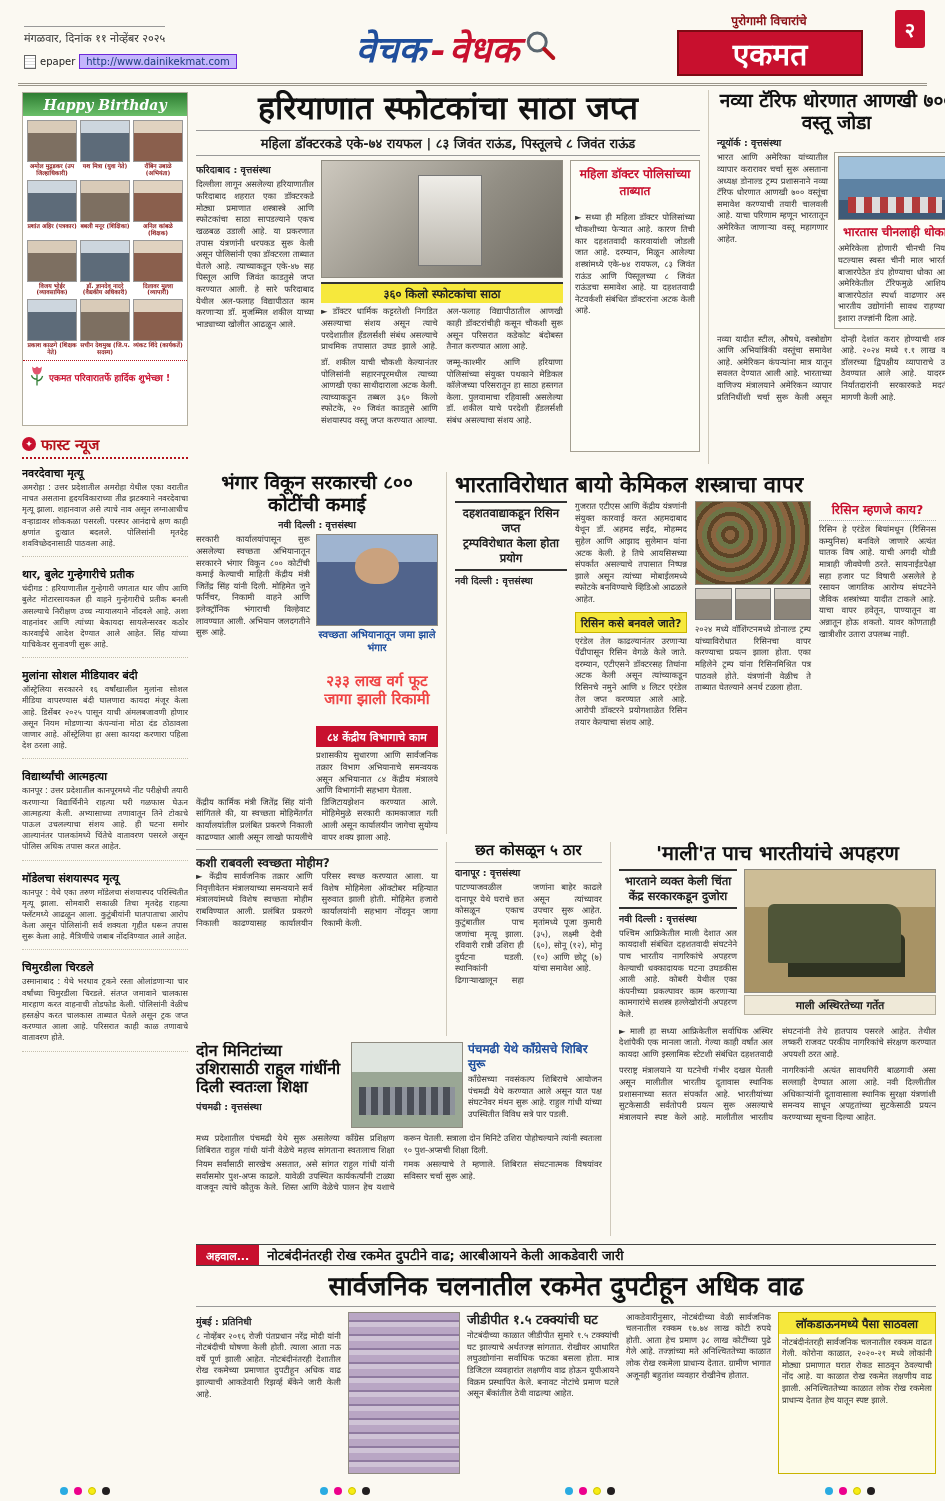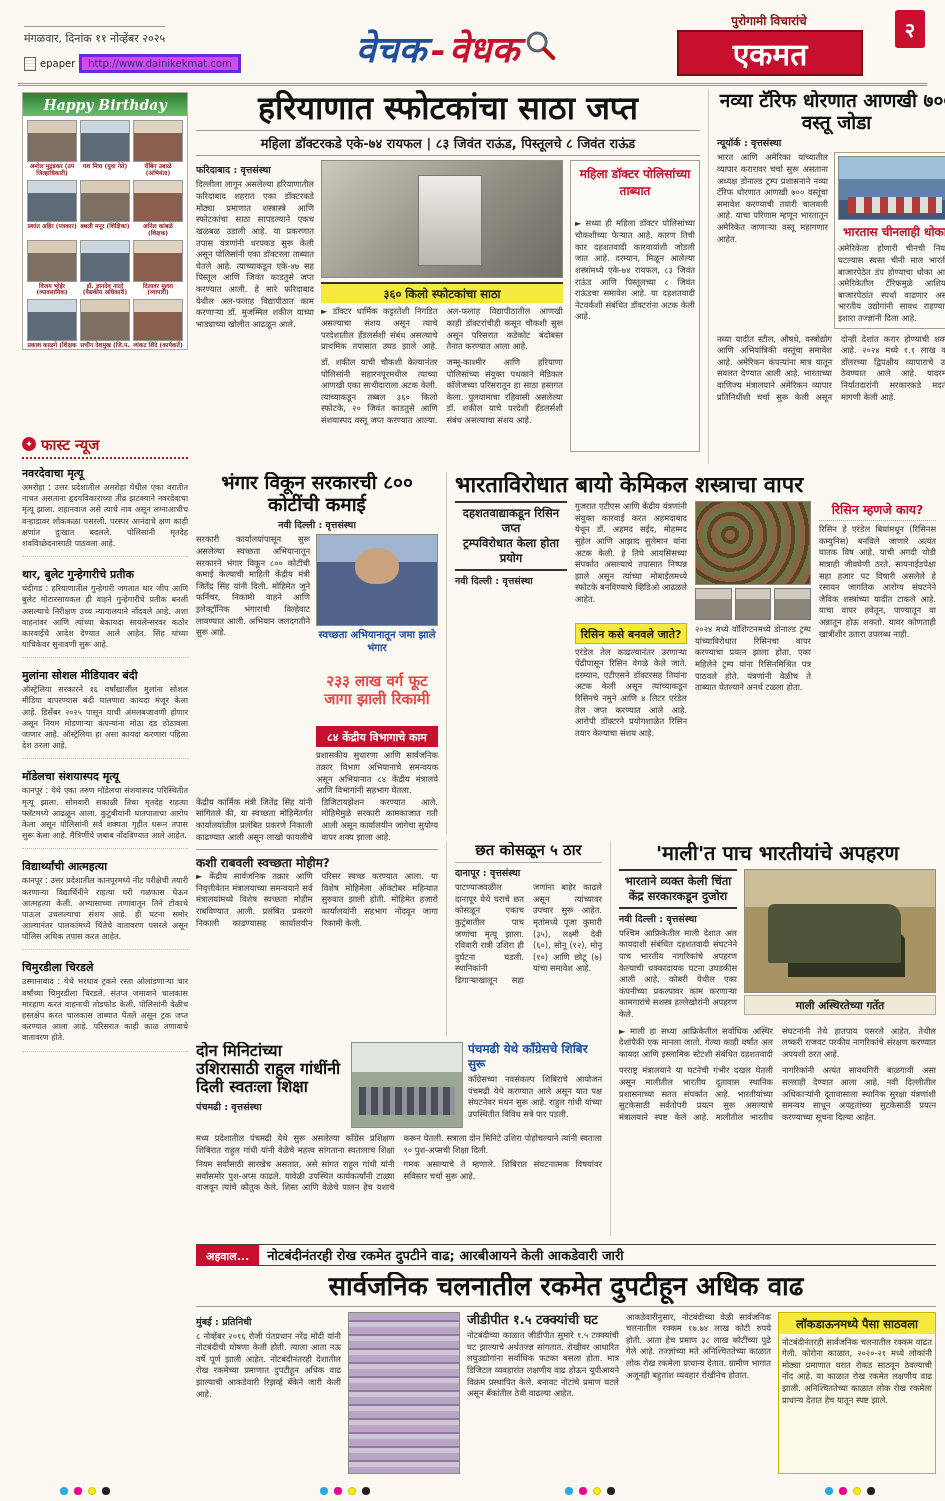--- a/index.html
+++ b/index.html
@@ -5,21 +5,21 @@
   *{margin:0;padding:0;box-sizing:border-box}
   html,body{width:945px;height:1501px}
   body{font-family:"DejaVu Sans",sans-serif;background:#d8d4c8;position:relative;overflow:hidden;color:#222}
   .page{position:absolute;inset:0;background:#fbf9f2}
 
   
   #header{position:absolute;top:4px;left:18px;width:909px;height:82px;border-bottom:3px double #9a958a}
   .date-line{position:absolute;top:22px;left:6px;font-size:11px;color:#333;border-top:1px solid #999;padding-top:3px}
   .epaper-row{position:absolute;top:50px;left:6px;display:flex;align-items:center;gap:4px;font-size:10px}
   .epaper-ic{width:12px;height:14px;border:1px solid #666;background:repeating-linear-gradient(#fff,#fff 2px,#bbb 3px);display:inline-block}
-  .url-box{border:3px solid #6d28d9;padding:1px 6px;font-size:10px;color:#1a3c7c;background:#d946ef}
+  .url-box{border:1px solid #6d28d9;padding:1px 6px;font-size:10px;color:#1a3c7c;background:#c4b5fd}
   .masthead{position:absolute;top:24px;left:50%;transform:translateX(-58%);display:flex;align-items:flex-end;gap:4px;font-family:"DejaVu Serif",serif;font-style:italic;font-weight:bold;font-size:36px;line-height:1}
   .m-blue{color:#1f4e9c}.m-dash{color:#c8102e}.m-red{color:#c8102e}
   .tagline{position:absolute;top:8px;right:78px;width:160px;text-align:center;font-size:12px;font-weight:bold;color:#8c1117}
   .brand-box{position:absolute;top:26px;right:64px;width:186px;height:46px;background:#c8102e;border:2px solid #7c0b14;color:#fff;font-weight:bold;font-size:30px;display:flex;align-items:center;justify-content:center}
   .page-num{position:absolute;top:6px;right:2px;width:30px;height:38px;background:#c8102e;color:#fff;font-weight:bold;font-size:20px;display:flex;align-items:center;justify-content:center;border-radius:3px}
 
   
   .headline{font-weight:bold;color:#121212;line-height:1.14}
   .dateline{font-weight:bold;font-size:9.5px;color:#27272a;margin:3px 0}
   .body-text{font-size:8.3px;line-height:1.4;text-align:justify;color:#333}
@@ -36,21 +36,21 @@
   .ph-army{background:linear-gradient(#cdbd96 0 30%,#a89365 30%)}
   .ph-army::after{content:"";position:absolute;left:12%;top:28%;width:70%;height:48%;background:#4f5538;border-radius:6px 14px 2px 2px;box-shadow:12px 22px 0 -8px #2f3322}
   .ph-group{background:linear-gradient(#dfe5df 0 35%,#9aa795 35%)}
   .ph-group::after{content:"";position:absolute;left:6%;bottom:14%;width:88%;height:34%;background:repeating-linear-gradient(90deg,#4b4f57 0 7px,#8e939b 7px 12px)}
   .ph-money{background:repeating-linear-gradient(#b9a6c4 0 7px,#8f7aa0 7px 9px,#cfc3d6 9px 14px)}
   .mugrow{display:flex;gap:3px;margin-top:3px}
   .mug{flex:1;height:32px;background:linear-gradient(#cfc9bf 0 35%,#8c857a 35%);border:1px solid #777}
   .red-title{color:#c8102e;font-weight:bold}
 
   
-  #birthday{position:absolute;left:22px;top:92px;width:166px;height:258px;border:1px solid #b3ae9f;background:#fff;overflow:hidden}
+  #birthday{position:absolute;left:22px;top:92px;width:166px;height:334px;border:1px solid #b3ae9f;background:#fff;overflow:hidden}
   .bday-head{height:23px;background:linear-gradient(#2e7d32,#6abf69);color:#fff;font-family:"DejaVu Serif",serif;font-style:italic;font-weight:bold;font-size:14px;display:flex;align-items:center;justify-content:center}
   .bday-grid{display:flex;flex-wrap:wrap;gap:3px;padding:4px}
   .bday-cell{width:50px}
   .bday-photo{height:42px;border:1px solid #999;background:linear-gradient(#d9cbb8 0 30%,#7d6f61 30%)}
   .bday-cell:nth-child(2n) .bday-photo{background:linear-gradient(#cdd6de 0 30%,#5d6b79 30%)}
   .bday-cell:nth-child(3n) .bday-photo{background:linear-gradient(#e0d2c0 0 30%,#8a5f4d 30%)}
   .bday-name{font-size:6px;line-height:1.15;text-align:center;color:#8b1a1a;font-weight:bold;margin-top:1px}
   .bday-foot{display:flex;align-items:center;gap:4px;padding:3px 6px;border-top:1px dotted #b5121b}
   .bday-foot-text{font-size:9px;font-weight:bold;color:#c8102e;line-height:1.2}
 
@@ -63,21 +63,21 @@
   .fn-item-title{font-size:11px;font-weight:bold;color:#101010;margin-bottom:2px}
   .fn-item .body-text{font-size:8px}
 
   
   #main-article{position:absolute;left:196px;top:90px;width:504px;height:374px;overflow:hidden}
   .main-hl{font-size:32px;text-align:center}
   .main-sub{font-size:13px;font-weight:bold;text-align:center;border-top:1px solid #999;border-bottom:1px solid #999;padding:3px 0;margin:4px 0;color:#1c1c1c}
   .main-grid{display:grid;grid-template-columns:118px 1fr 130px;gap:7px;height:292px;overflow:hidden}
   .yellow-bar{background:#f6e83c;border-top:2px solid #333;font-weight:bold;font-size:11.5px;padding:2px 4px;margin:4px 0 3px 0;text-align:center}
   .side-box{border:1px solid #a39e90;padding:4px;background:#fdfcf6}
-  .side-box-title{font-size:12px;text-align:center;margin-bottom:19px}
+  .side-box-title{font-size:12px;text-align:center;margin-bottom:13px}
 
   
   #tariff-article{position:absolute;left:708px;top:90px;width:248px;height:374px;overflow:hidden;padding-left:8px;border-left:1px solid #cfc9bb}
   .tariff-hl{font-size:19px;text-align:center}
   .tariff-top{display:flex;gap:6px;margin-top:2px}
   .tariff-top .body-text{flex:1}
   .china-box{width:122px;border:1px solid #a39e90;padding:3px;background:#fdfcf6}
   .china-title{font-size:12px;text-align:center;margin:3px 0}
   #tariff-article .two-col{margin-top:5px}
 
@@ -91,21 +91,21 @@
   .red-stat{color:#ef4444;font-weight:bold;font-size:15px;text-align:center;line-height:1.2;margin:18px 0}
   .red-box{background:#c8102e;color:#fff;font-weight:bold;font-size:11px;text-align:center;padding:3px;margin:3px 0}
   .how-title{font-size:12px;font-weight:bold;border-top:1px solid #999;padding-top:4px;margin-top:6px}
   #scrap-article .two-col{}
 
   
   #bio-article{position:absolute;left:446px;top:472px;width:490px;height:362px;overflow:hidden;padding-left:8px;border-left:1px solid #cfc9bb}
   .bio-hl{font-size:22px}
   .bio-grid{display:grid;grid-template-columns:112px 112px 116px 1fr;gap:8px;margin-top:4px;height:322px;overflow:hidden}
   .kicker{border-top:2px solid #333;border-bottom:2px solid #333;padding:3px 0;font-weight:bold;font-size:11.5px;line-height:1.3;text-align:center;margin-bottom:3px}
-  .ybox-title{background:#f6e83c;font-weight:bold;font-size:11px;text-align:center;padding:2px;margin:17px 0 3px 0;border:1px solid #c9b400}
+  .ybox-title{background:#f6e83c;font-weight:bold;font-size:11px;text-align:center;padding:2px;margin:6px 0 3px 0;border:1px solid #c9b400}
   .what-title{font-size:12.5px;text-align:center;margin-bottom:3px;border-bottom:1px dotted #999;padding-bottom:2px}
 
   
   #roof-article{position:absolute;left:446px;top:842px;width:156px;height:194px;overflow:hidden;padding-left:8px;border-left:1px solid #cfc9bb}
   .roof-hl{font-size:15px;text-align:center;border-bottom:1px solid #aaa;padding-bottom:3px;margin-bottom:3px}
 
   
   #mali-article{position:absolute;left:610px;top:842px;width:326px;height:394px;overflow:hidden;padding-left:8px;border-left:1px solid #cfc9bb}
   .mali-hl{font-size:20px;text-align:center}
   .mali-top{display:flex;gap:7px;margin-top:4px}
@@ -238,26 +238,26 @@
       </div>
     <div class="fn-item">
         <div class="fn-item-title">थार, बुलेट गुन्हेगारीचे प्रतीक</div>
         <div class="body-text">चंदीगड : हरियाणातील गुन्हेगारी जगतात थार जीप आणि बुलेट मोटारसायकल ही वाहने गुन्हेगारीचे प्रतीक बनली असल्याचे निरीक्षण उच्च न्यायालयाने नोंदवले आहे. अशा वाहनांवर आणि त्यांच्या बेकायदा सायलेन्सरवर कठोर कारवाईचे आदेश देण्यात आले आहेत. सिंह यांच्या याचिकेवर सुनावणी सुरू आहे.</div>
       </div>
     <div class="fn-item">
         <div class="fn-item-title">मुलांना सोशल मीडियावर बंदी</div>
         <div class="body-text">ऑस्ट्रेलिया सरकारने १६ वर्षांखालील मुलांना सोशल मीडिया वापरण्यास बंदी घालणारा कायदा मंजूर केला आहे. डिसेंबर २०२५ पासून याची अंमलबजावणी होणार असून नियम मोडणाऱ्या कंपन्यांना मोठा दंड ठोठावला जाणार आहे. ऑस्ट्रेलिया हा असा कायदा करणारा पहिला देश ठरला आहे.</div>
       </div>
     <div class="fn-item">
+        <div class="fn-item-title">विद्यार्थ्यांची आत्महत्या</div>
+        <div class="body-text">कानपूर : उत्तर प्रदेशातील कानपूरमध्ये नीट परीक्षेची तयारी करणाऱ्या विद्यार्थिनीने राहत्या घरी गळफास घेऊन आत्महत्या केली. अभ्यासाच्या तणावातून तिने टोकाचे पाऊल उचलल्याचा संशय आहे. ही घटना समोर आल्यानंतर पालकांमध्ये चिंतेचे वातावरण पसरले असून पोलिस अधिक तपास करत आहेत.</div>
+      </div>
+    <div class="fn-item">
         <div class="fn-item-title">मॉडेलचा संशयास्पद मृत्यू</div>
         <div class="body-text">कानपूर : येथे एका तरुण मॉडेलचा संशयास्पद परिस्थितीत मृत्यू झाला. सोमवारी सकाळी तिचा मृतदेह राहत्या फ्लॅटमध्ये आढळून आला. कुटुंबीयांनी घातपाताचा आरोप केला असून पोलिसांनी सर्व शक्यता गृहीत धरून तपास सुरू केला आहे. मैत्रिणींचे जबाब नोंदविण्यात आले आहेत.</div>
-      </div>
-    <div class="fn-item">
-        <div class="fn-item-title">विद्यार्थ्यांची आत्महत्या</div>
-        <div class="body-text">कानपूर : उत्तर प्रदेशातील कानपूरमध्ये नीट परीक्षेची तयारी करणाऱ्या विद्यार्थिनीने राहत्या घरी गळफास घेऊन आत्महत्या केली. अभ्यासाच्या तणावातून तिने टोकाचे पाऊल उचलल्याचा संशय आहे. ही घटना समोर आल्यानंतर पालकांमध्ये चिंतेचे वातावरण पसरले असून पोलिस अधिक तपास करत आहेत.</div>
       </div>
     <div class="fn-item">
         <div class="fn-item-title">चिमुरडीला चिरडले</div>
         <div class="body-text">उस्मानाबाद : येथे भरधाव ट्रकने रस्ता ओलांडणाऱ्या चार वर्षांच्या चिमुरडीला चिरडले. संतप्त जमावाने चालकास मारहाण करत वाहनाची तोडफोड केली. पोलिसांनी वेळीच हस्तक्षेप करत चालकास ताब्यात घेतले असून ट्रक जप्त करण्यात आला आहे. परिसरात काही काळ तणावाचे वातावरण होते.</div>
       </div>
   </div>
 
   <div id="main-article">
     <div class="headline main-hl">हरियाणात स्फोटकांचा साठा जप्त</div>
     <div class="main-sub">महिला डॉक्टरकडे एके-७४ रायफल | ८३ जिवंत राऊंड, पिस्तूलचे ८ जिवंत राऊंड</div>

